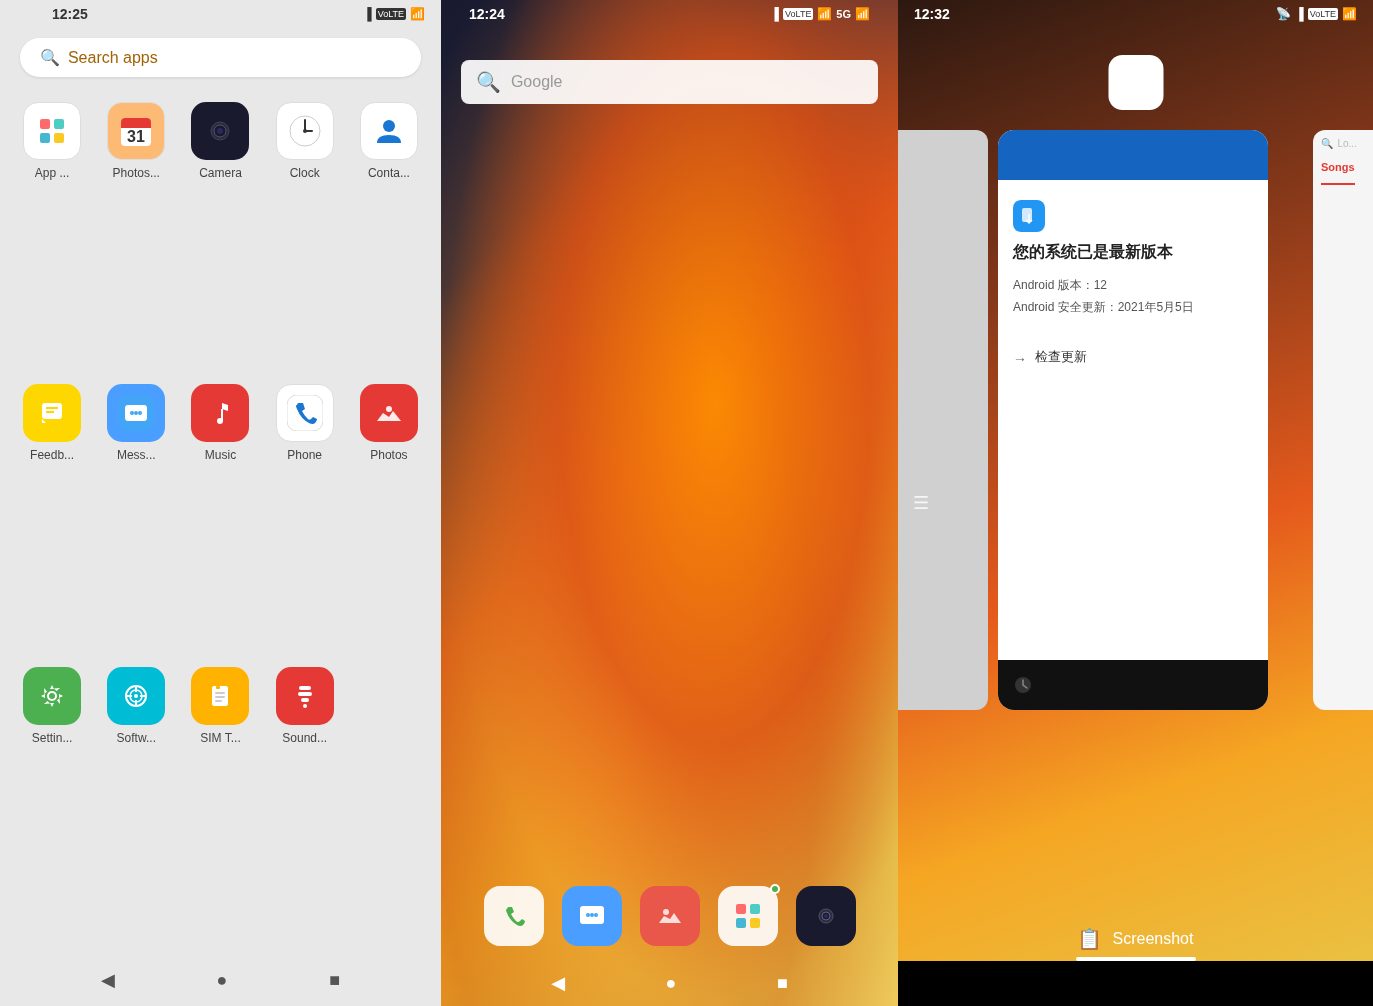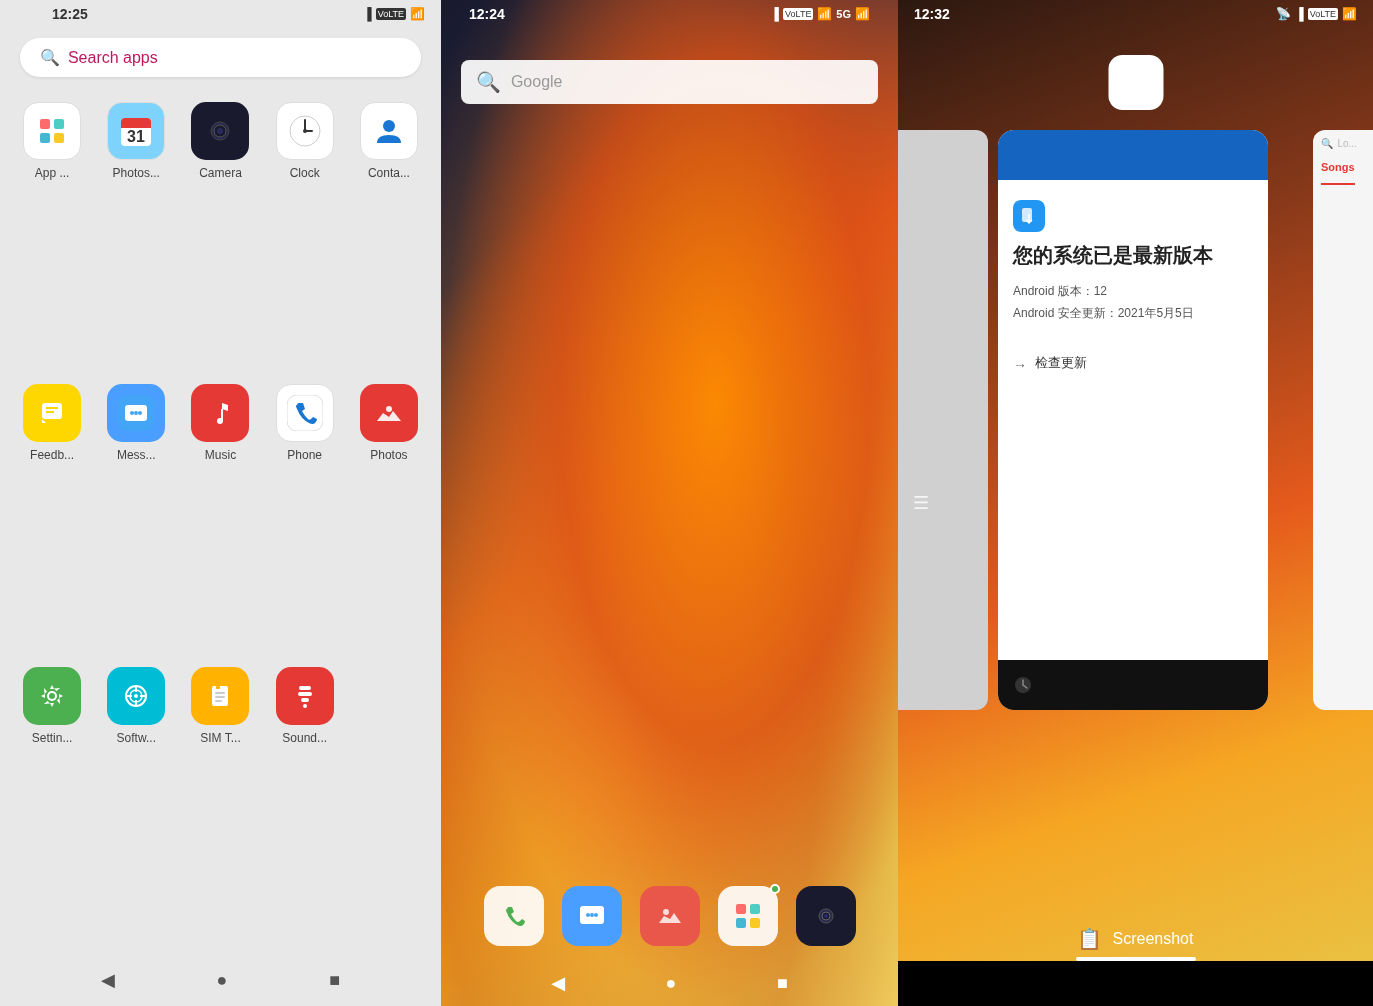--- a/index.html
+++ b/index.html
@@ -36,21 +36,21 @@
       margin: 10px 20px;
       background: white;
       border-radius: 25px;
       padding: 10px 20px;
       display: flex;
       align-items: center;
       gap: 8px;
       box-shadow: 0 1px 3px rgba(0,0,0,0.1);
     }
     .search-icon-green { color: #4caf50; font-size: 16px; }
-    .search-bar-text { color: #be185d; font-size: 16px; font-weight: 400; }
+    .search-bar-text { color: #a16207; font-size: 16px; font-weight: 400; }
     .apps-grid {
       display: grid;
       grid-template-columns: repeat(5, 1fr);
       gap: 10px;
       padding: 15px 15px;
       flex: 1;
     }
     .app-item {
       display: flex;
       flex-direction: column;
@@ -81,21 +81,21 @@
       display: flex;
       justify-content: space-around;
       align-items: center;
       padding: 15px 50px;
       background: #e8e8e8;
     }
     .nav-btn { font-size: 18px; color: #555; cursor: pointer; }
 
     
     .icon-appvault { background: white; border: 1px solid #ddd; }
-    .icon-calendar { background: #7dd3fc; border: 1px solid #ddd; }
+    .icon-calendar { background: #fdba74; border: 1px solid #ddd; }
     .icon-camera { background: #1a1a2e; }
     .icon-clock { background: white; border: 1px solid #ddd; }
     .icon-contacts { background: white; border: 1px solid #ddd; }
     .icon-feedback { background: #ffd700; }
     .icon-messages { background: #4a9eff; }
     .icon-music { background: #e53935; }
     .icon-phone { background: white; border: 1px solid #ddd; }
     .icon-photos { background: #e53935; }
     .icon-search { background: white; border: 1px solid #ddd; }
     .icon-settings { background: #4caf50; }
@@ -273,21 +273,21 @@
       background: #2196f3;
       border-radius: 8px;
       margin-bottom: 10px;
       display: flex;
       align-items: center;
       justify-content: center;
       color: white;
       font-size: 16px;
     }
     .update-title {
-      font-size: 20px;
+      font-size: 16px;
       font-weight: bold;
       color: #222;
       margin-bottom: 12px;
     }
     .update-detail {
       font-size: 12px;
       color: #555;
       line-height: 1.8;
     }
     .check-update-btn {

